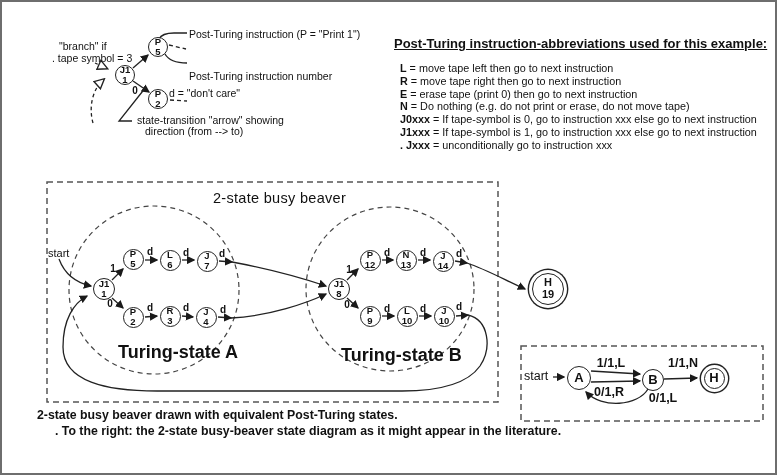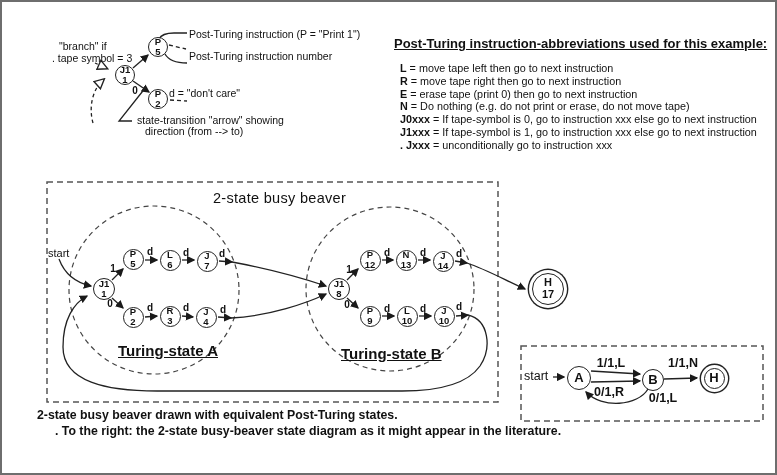--- a/index.html
+++ b/index.html
@@ -8,21 +8,21 @@
     border:2px solid #6e6e6e; box-sizing:border-box; overflow:hidden;
     font-family:"Liberation Sans", sans-serif; color:#111;
   }
   #lines { position:absolute; left:0; top:0; width:777px; height:475px; z-index:1; }
   .txt { position:absolute; white-space:nowrap; z-index:3; }
   .t10 { font-size:10.5px; }
   .abbr-title { font-size:13px; font-weight:600; text-decoration:underline; }
   .abbr-line { font-size:10.8px; line-height:12.8px; white-space:nowrap; }
   .abbr-line b { font-weight:700; }
   .bb-title { font-size:14.5px; letter-spacing:0.3px; }
-  .state-label { font-size:15px; font-weight:700;text-decoration:underline; }
+  .state-label { font-size:18px; font-weight:700; }
   .start { font-size:11px; }
   .start-sm { font-size:12.5px; }
   .caption { font-size:12.3px; font-weight:700; }
   .node {
     position:absolute; box-sizing:border-box; border:1.4px solid #222; border-radius:50%;
     background:#fff; display:flex; flex-direction:column; align-items:center; justify-content:center;
     font-size:9.5px; font-weight:600; line-height:1.06; z-index:2; text-align:center;
   }
   .node.big { font-size:11px; }
   .node.tm { font-size:13px; font-weight:700; }
@@ -96,21 +96,21 @@
       <path d="M589,369 L638,372" marker-end="url(#arr)"></path>
       <path d="M589,380 L638,379" marker-end="url(#arr)"></path>
       <path d="M662,377 L695,376" marker-end="url(#arr)"></path>
       <path d="M646,387 C636,404 600,407 584,390" marker-end="url(#arr)"></path>
     </g>
   </svg>
 
   <div class="txt t10" style="left:57px; top:38px;">"branch" if</div>
   <div class="txt t10" style="left:50px; top:50px;">. tape symbol = 3</div>
   <div class="txt t10" style="left:187px; top:26px;">Post-Turing instruction (P = "Print 1")</div>
-  <div class="txt t10" style="left:187px; top:48px;">Post-Turing instruction number</div>
+  <div class="txt t10" style="left:187px; top:68px;">Post-Turing instruction number</div>
   <div class="txt t10" style="left:167px; top:85px;">d = "don't care"</div>
   <div class="txt t10" style="left:135px; top:112px;">state-transition "arrow" showing</div>
   <div class="txt t10" style="left:143px; top:123px;">direction (from --&gt; to)</div>
 
   <div class="txt abbr-title" style="left:392px; top:34px;">Post-Turing instruction-abbreviations used for this example:</div>
   <div class="txt" id="abbr-list" style="left:398px; top:60px;">
       <div class="abbr-line"><b>L</b> = move tape left then go to next instruction</div>
       <div class="abbr-line"><b>R</b> = move tape right then go to next instruction</div>
       <div class="abbr-line"><b>E</b> = erase tape (print 0) then go to next instruction</div>
       <div class="abbr-line"><b>N</b> = Do nothing (e.g. do not print or erase, do not move tape)</div>
@@ -193,21 +193,21 @@
       <div class="node" style="left: 394.5px; top: 303.5px; height: 21px; width: 21px;">
         <span>L</span>
         <span>10</span>
       </div>
       <div class="node" style="left: 431.5px; top: 303.5px; height: 21px; width: 21px;">
         <span>J</span>
         <span>10</span>
       </div>
       <div class="node big double" style="left: 530px; top: 271px; height: 32px; width: 32px;">
         <span>H</span>
-        <span>17</span>
+        <span>19</span>
       </div>
       <div class="node tm" style="left: 565px; top: 364px; height: 24px; width: 24px;">
         <span>A</span>
       </div>
       <div class="node tm" style="left: 640px; top: 367px; height: 22px; width: 22px;">
         <span>B</span>
       </div>
       <div class="node tm double" style="left: 701.5px; top: 365.5px; height: 21px; width: 21px;">
         <span>H</span>
       </div>

